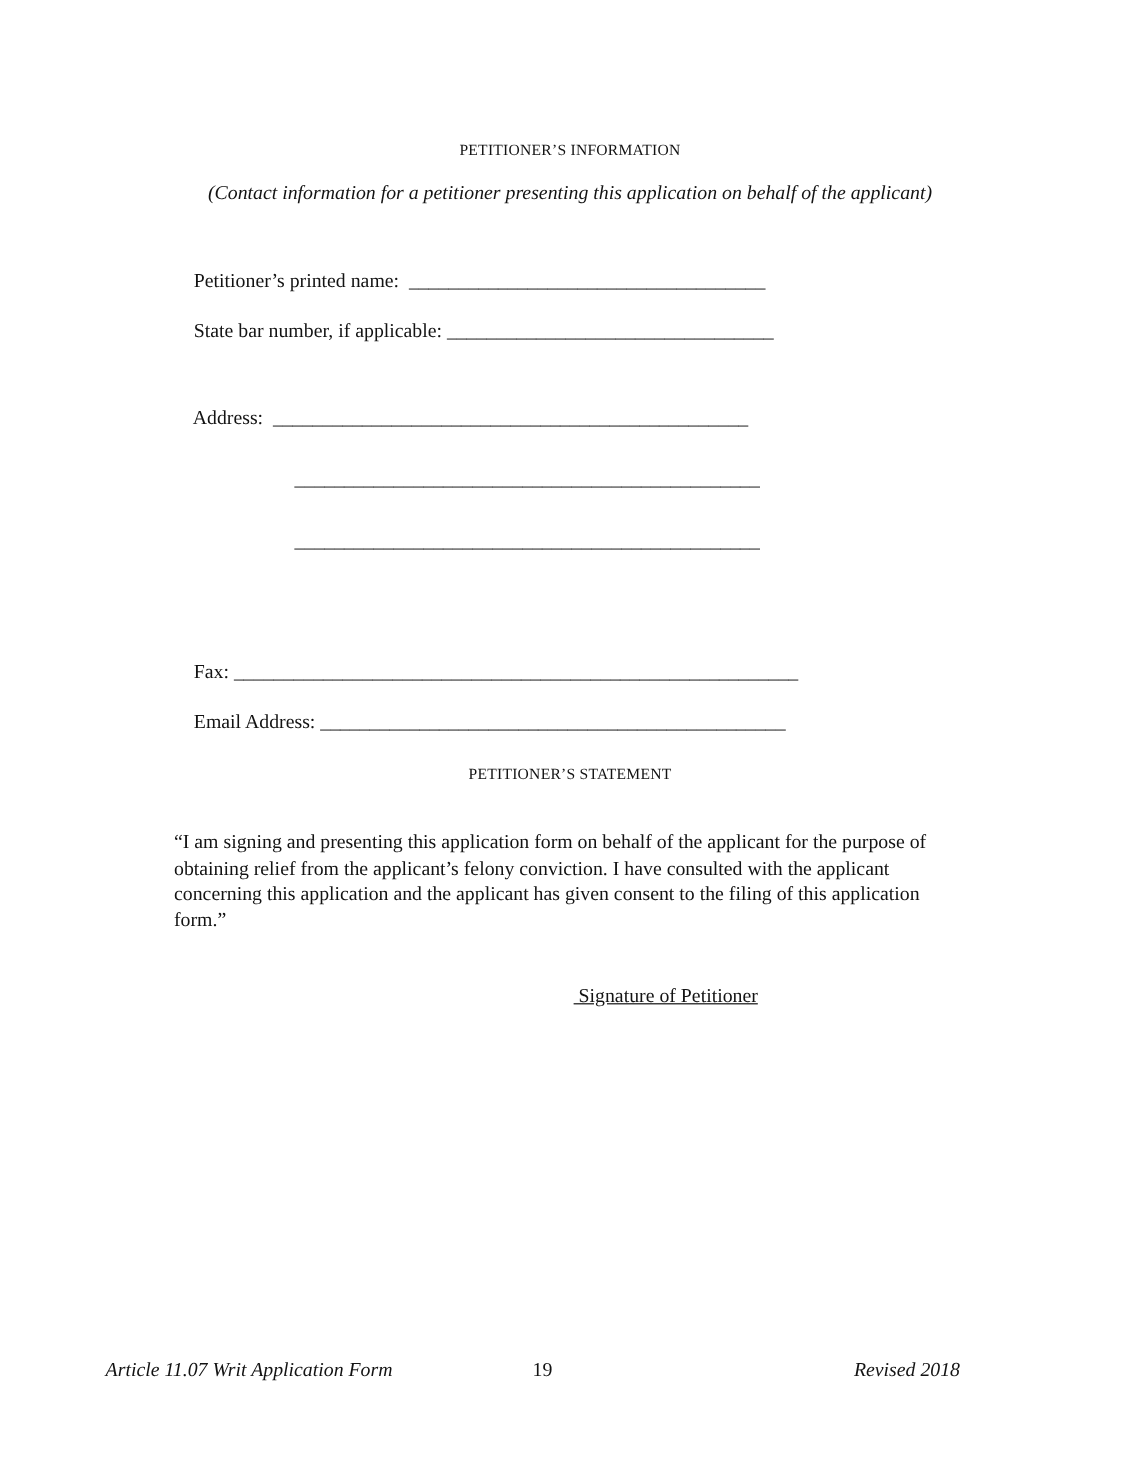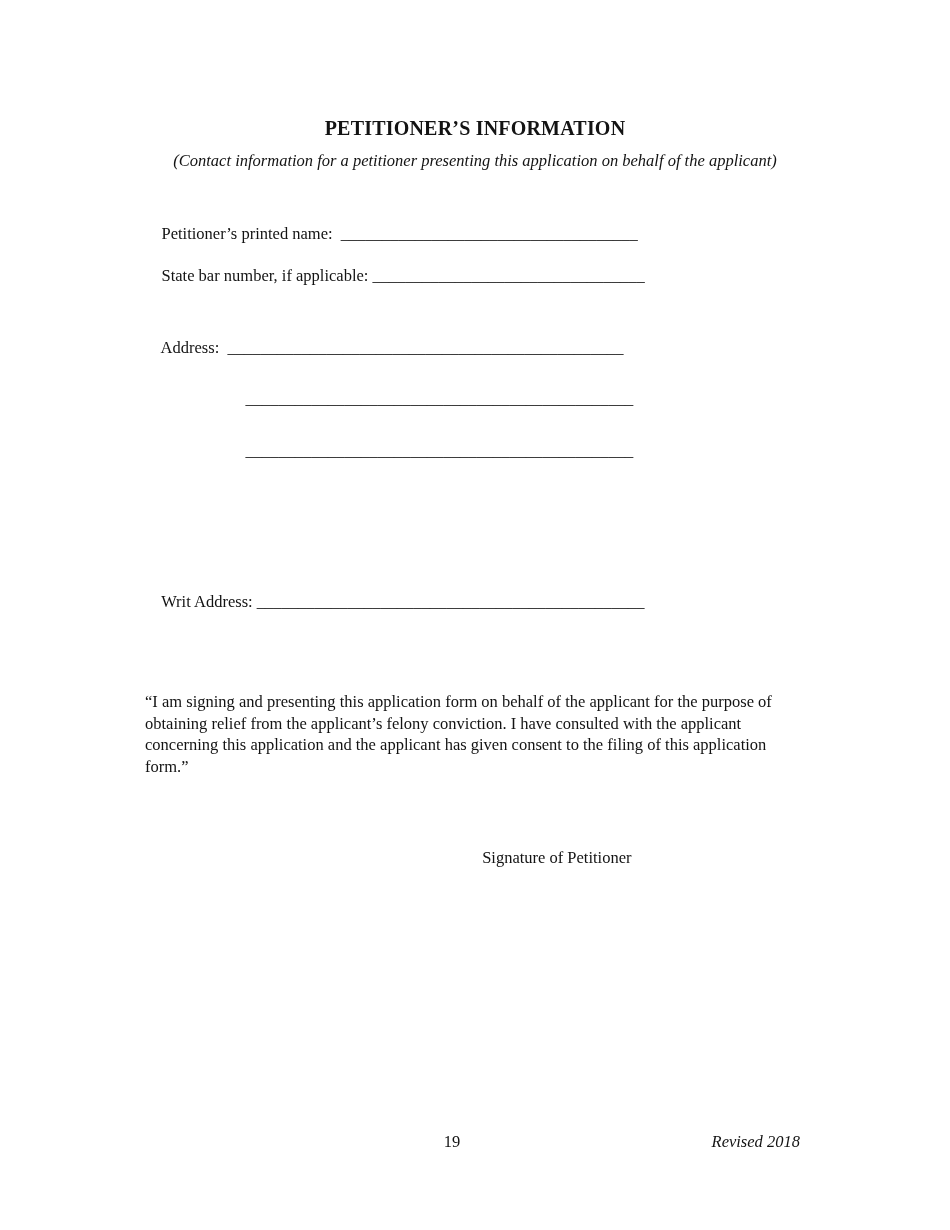--- a/index.html
+++ b/index.html
@@ -13,22 +13,22 @@
     height: 1230px;
     background: #ffffff;
     font-family: "Liberation Serif", "DejaVu Serif", serif;
     font-size: 16.5px;
     color: #131313;
     overflow: hidden;
   }
   .abs { position: absolute; }
   .center { left: 0; width: 950px; text-align: center; }
   .section-title {
-    font-weight: bold;
-    font-size: 20px;
+    font-weight: normal;
+    font-size: 13px;
     letter-spacing: 0.2px;
   }
   .subtitle { font-style: italic; }
   .field { white-space: pre; }
   .blank { white-space: pre; letter-spacing: 0; }
   .paragraph {
     width: 668px;
     line-height: 21.6px;
     text-align: left;
   }
@@ -77,30 +77,35 @@
 
   <div class="abs field" style="top:369px; left:229px;">
     <span class="blank">_______________________________________________</span>
   </div>
 
   <div class="abs field" style="top:421px; left:229px;">
     <span class="blank">_______________________________________________</span>
   </div>
 
 
+  <div class="abs field" style="top:530px; left:145px;">
+    <span>Fax: </span><span class="blank">_________________________________________________________</span>
+  </div>
 
   <div class="abs field" style="top:572px; left:145px;">
-    <span>Writ Address: </span><span class="blank">_______________________________________________</span>
+    <span>Email Address: </span><span class="blank">_______________________________________________</span>
   </div>
 
+  <div class="abs center section-title" style="top:637px;">PETITIONER’S STATEMENT</div>
 
   <div class="abs paragraph" style="top:691px; left:145px;">“I am signing and presenting this application form on behalf of the applicant for the purpose of obtaining relief from the applicant’s felony conviction. I have consulted with the applicant concerning this application and the applicant has given consent to the filing of this application form.”</div>
 
 
-  <div class="abs sig-caption" style="top:848px; left:478px;"> Signature of Petitioner</div>
+  <div class="abs sig-caption" style="top:820px; left:478px;text-decoration:underline;"> Signature of Petitioner</div>
 
 
   <div class="abs footer" style="top:1132px;">
+    <span class="footer-left">Article 11.07 Writ Application Form</span>
     <span class="footer-center">19</span>
     <span class="footer-right">Revised 2018</span>
   </div>
 
 </div>
 
 </body></html>

